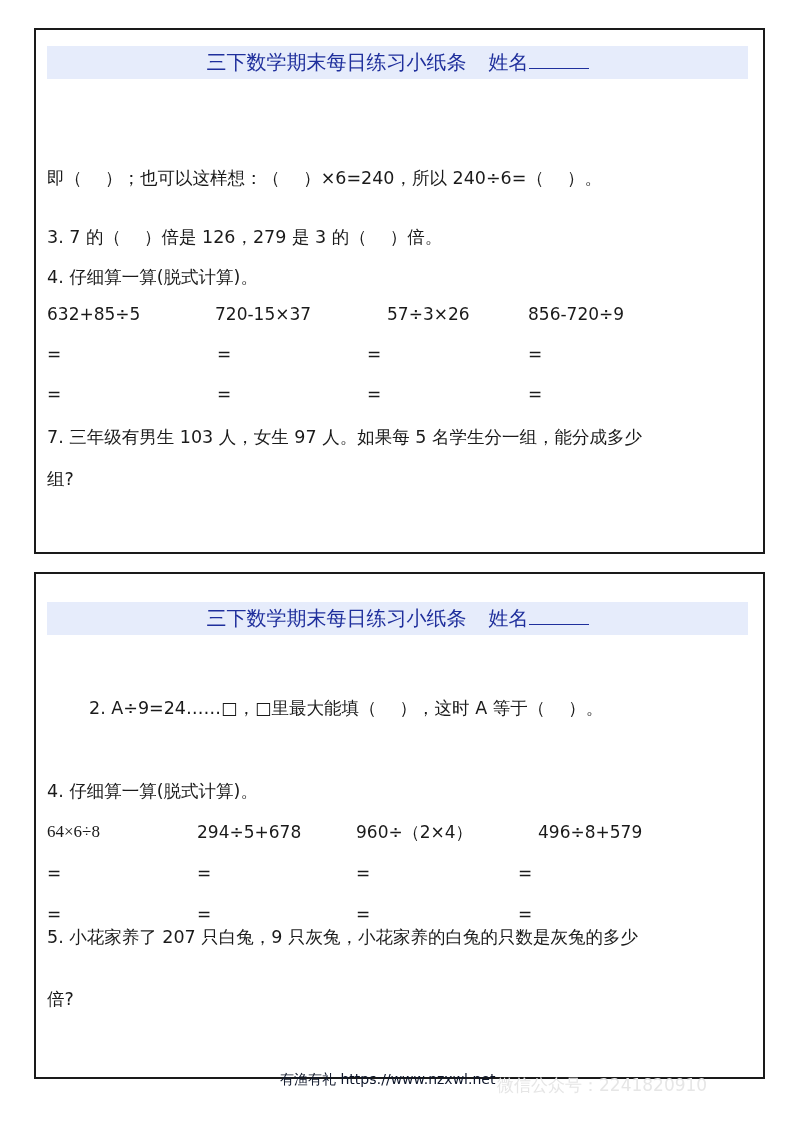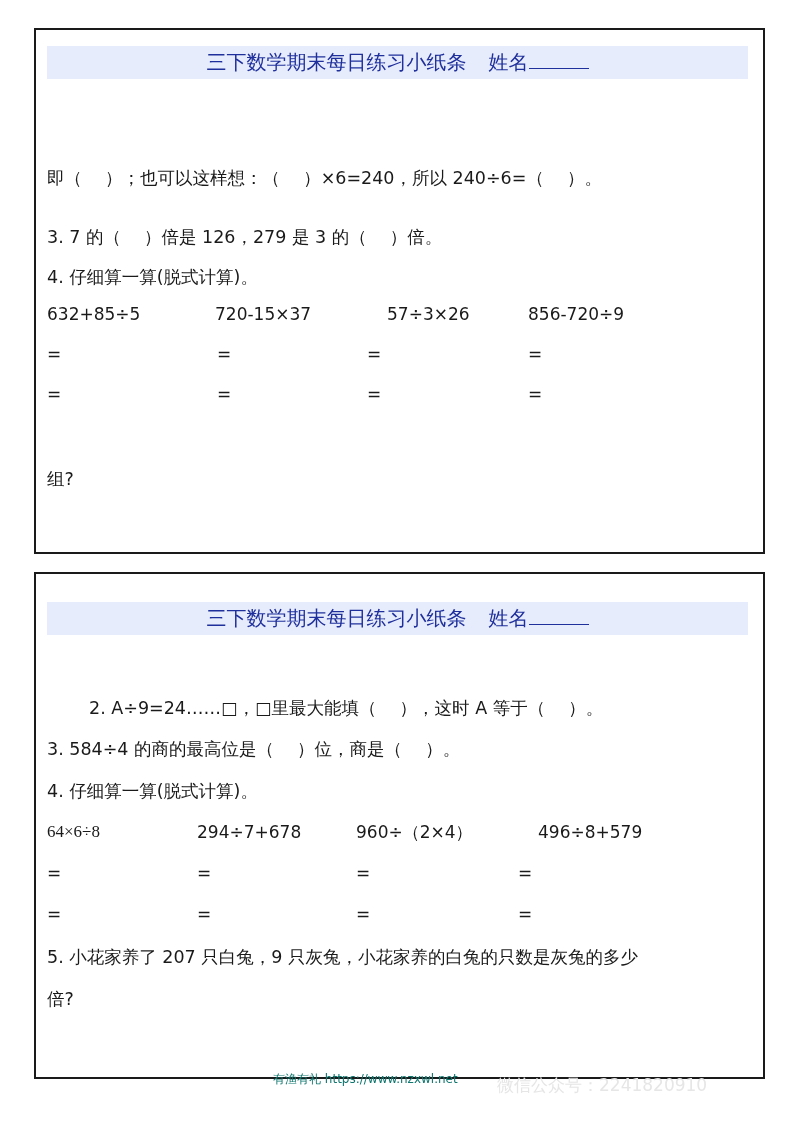--- a/index.html
+++ b/index.html
@@ -10,21 +10,21 @@
   .card2 { top:572px; height:503px; }
   .title-bar { position:absolute; left:11px; width:701px; height:33px; background:#e6ecfb;
                text-align:center; color:#1f2f9c; font-size:20px; line-height:33px; }
   .card1 .title-bar { top:16px; }
   .card2 .title-bar { top:28px; }
   .title-bar .name-label { margin-left:22px; }
   .title-bar .blank { display:inline-block; width:60px; border-bottom:1.5px solid #1f2f9c; height:18px; vertical-align:baseline; }
   .q { position:absolute; left:11px; font-size:17.5px; line-height:22px; white-space:nowrap; }
   .calc-row { position:absolute; left:11px; font-size:17px; line-height:22px; width:700px; }
   .calc-row span { position:absolute; top:0; white-space:nowrap; }
-  .watermark { position:absolute; top:1071px; left:273px; font-size:12px; color:#0f766e; white-space:nowrap; }
+  .watermark { position:absolute; top:1071px; left:280px; font-size:14px; color:#0f172a; white-space:nowrap; }
   .watermark-faint { position:absolute; top:1074px; left:497px; font-size:17px; color:#e6e6e6; white-space:nowrap; }
 </style>
 </head>
 <body>
 
 <div class="card card1">
   <div class="title-bar">
     <span>三下数学期末每日练习小纸条</span><span class="name-label">姓名</span><span class="blank"></span>
   </div>
   <div class="q" style="top:137px;">即（　 ）；也可以这样想：（　 ）×6=240，所以 240÷6=（　 ）。</div>
@@ -43,48 +43,48 @@
     <span style="left:320px;">=</span>
     <span style="left:481px;">=</span>
   </div>
   <div class="calc-row" style="top:353px;">
     <span style="left:0;">=</span>
     <span style="left:170px;">=</span>
     <span style="left:320px;">=</span>
     <span style="left:481px;">=</span>
   </div>
 
+  <div class="q" style="top:396px;">7. 三年级有男生 103 人，女生 97 人。如果每 5 名学生分一组，能分成多少</div>
   <div class="q" style="top:438px;">组?</div>
 </div>
 
 <div class="card card2">
   <div class="title-bar">
     <span>三下数学期末每日练习小纸条</span><span class="name-label">姓名</span><span class="blank"></span>
   </div>
   <div class="q" style="top:123px;margin-left:42px;">2. A÷9=24……□，□里最大能填（　 ），这时 A 等于（　 ）。</div>
-  <div class="q" style="top:164px;">3.  584÷4 的商的最高位是（　 ）位，商是（　 ）。</div>
   <div class="q" style="top:206px;">4. 仔细算一算(脱式计算)。</div>
 
   <div class="calc-row" style="top:247px;">
     <span style="left:0;font-family:Liberation Serif, serif;">64×6÷8</span>
-    <span style="left:150px;">294÷7+678</span>
+    <span style="left:150px;">294÷5+678</span>
     <span style="left:309px;">960÷（2×4）</span>
     <span style="left:491px;">496÷8+579</span>
   </div>
   <div class="calc-row" style="top:288px;">
     <span style="left:0;">=</span>
     <span style="left:150px;">=</span>
     <span style="left:309px;">=</span>
     <span style="left:471px;">=</span>
   </div>
   <div class="calc-row" style="top:329px;">
     <span style="left:0;">=</span>
     <span style="left:150px;">=</span>
     <span style="left:309px;">=</span>
     <span style="left:471px;">=</span>
   </div>
 
-  <div class="q" style="top:372px;">5. 小花家养了 207 只白兔，9 只灰兔，小花家养的白兔的只数是灰兔的多少</div>
+  <div class="q" style="top:352px;">5. 小花家养了 207 只白兔，9 只灰兔，小花家养的白兔的只数是灰兔的多少</div>
   <div class="q" style="top:414px;">倍?</div>
 </div>
 
 <div class="watermark">有渔有礼 https://www.nzxwl.net</div>
 <div class="watermark-faint">微信公众号：2241820910</div>
 
 </body></html>

